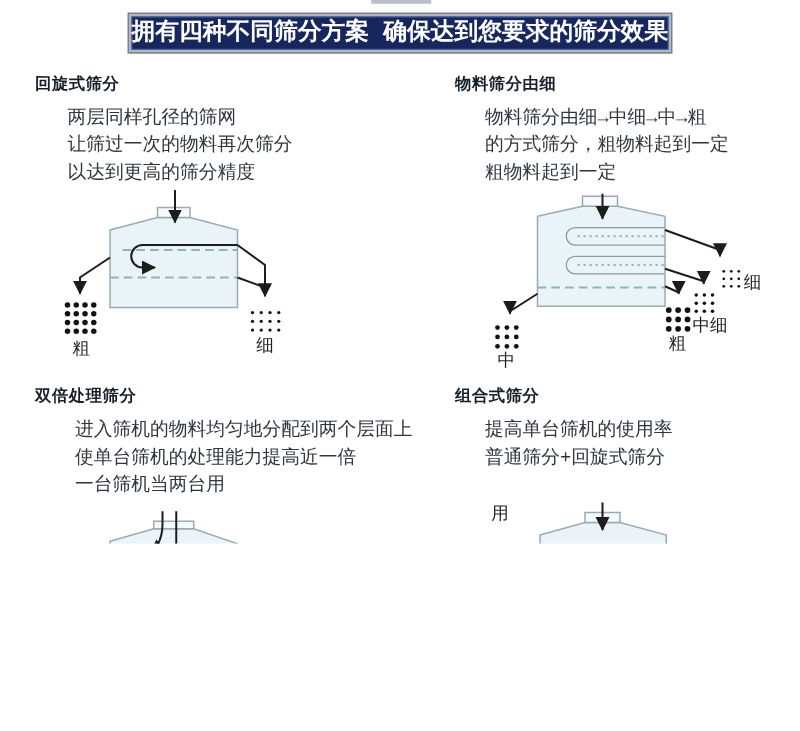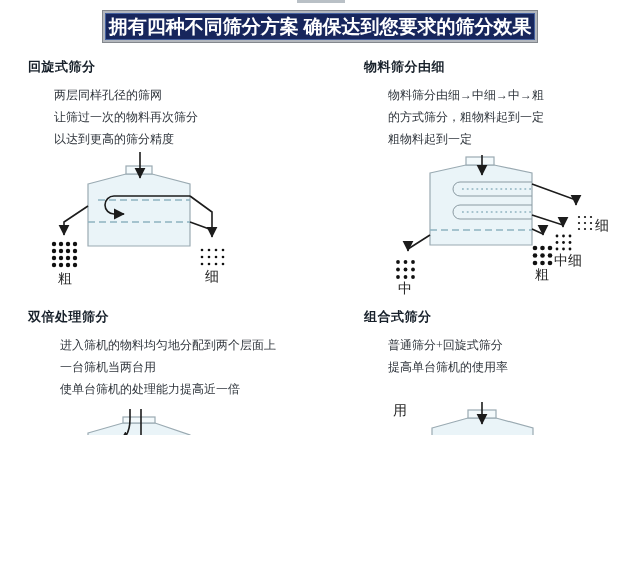--- a/index.html
+++ b/index.html
@@ -1,24 +1,24 @@
 <!DOCTYPE html>
 <html><head>
 <meta charset="utf-8">
 <style>
   html,body{margin:0;padding:0;background:#fff;}
   .frame{position:relative;width:640px;height:435px;background:#ffffff;overflow:hidden;
-         font-family:Liberation Serif, serif;}
+         font-family:Liberation Mono, monospace;}
   .notch{position:absolute;left:297px;top:0;width:48px;height:3px;background:#b9c0c6;}
   .title-bar{position:absolute;left:103px;top:11px;width:434px;height:31px;box-sizing:border-box;
              background:#17265c;color:#ffffff;font-weight:bold;font-size:19px;line-height:27px;
              text-align:center;border:2px solid #b3b7bd;
              box-shadow:0 0 0 1px #83878d, inset 0 0 0 1px #44609f;white-space:nowrap;}
   .h{position:absolute;font-size:13px;font-weight:bold;color:#17202a;letter-spacing:.5px;white-space:nowrap;}
-  .p{position:absolute;font-size:12px;color:#2f353c;line-height:22px;white-space:nowrap;}
+  .p{position:absolute;font-size:15px;color:#2f353c;line-height:22px;white-space:nowrap;}
   svg.diag{position:absolute;overflow:visible;}
   .body-shape{fill:#eaf4f8;stroke:#9aaab2;stroke-width:1.2;}
   .inlet{fill:#f4fafc;stroke:#9aaab2;stroke-width:1.2;}
   .dash{stroke:#8fb3c0;stroke-width:1.6;fill:none;stroke-dasharray:7 4;}
   .dot-line{stroke:#8fb3c0;stroke-width:1.5;fill:none;stroke-dasharray:1.8 3;}
   .flow{stroke:#1c1c1c;stroke-width:1.6;fill:none;}
   .thin{stroke:#8a9aa2;stroke-width:1;fill:none;}
   .dots{fill:#111111;}
   .lbl{font-size:14px;fill:#1e1e1e;text-anchor:middle;}
   .lbl.start{text-anchor:start;}
@@ -159,22 +159,22 @@
       </g>
     <text class="lbl start" x="215" y="75">细</text>
     <text class="lbl" x="188" y="110">中细</text>
     <text class="lbl" x="162" y="124">粗</text>
     <text class="lbl" x="25" y="138">中</text>
   </svg>
 
   <div class="h" style="left:28px;top:308px">双倍处理筛分</div>
   <div class="p" style="left:60px;top:334px">
     <div>进入筛机的物料均匀地分配到两个层面上</div>
+    <div>使单台筛机的处理能力提高近一倍</div>
     <div>一台筛机当两台用</div>
-    <div>使单台筛机的处理能力提高近一倍</div>
   </div>
   <svg class="diag" style="left:40px;top:405px" width="250" height="158">
     <polygon class="body-shape" points="48,28 83,18 115,18 150,30 150,92 48,92"></polygon>
     <rect class="inlet" x="83" y="12" width="32" height="6"></rect>
     <path class="dash" d="M56,48 H150"></path>
     <path class="thin" d="M48,61 H150"></path>
     <path class="dash" d="M48,77 H150"></path>
     <rect class="inlet" x="88" y="39" width="24" height="31"></rect>
     <path class="flow" d="M90,4 V14 Q90,30 80,37" marker-end="url(#arr)"></path>
     <path class="flow" d="M101,4 V71" marker-end="url(#arr)"></path>
@@ -206,22 +206,22 @@
         <circle cx="0" cy="20.4" r="2.3"></circle>
         <circle cx="6.8" cy="20.4" r="2.3"></circle>
         <circle cx="13.6" cy="20.4" r="2.3"></circle>
       </g>
     <text class="lbl" x="24" y="136">细</text>
     <text class="lbl" x="171" y="134">粗</text>
   </svg>
 
   <div class="h" style="left:364px;top:308px">组合式筛分</div>
   <div class="p" style="left:388px;top:334px">
+    <div>提高单台筛机的使用率</div>
     <div>普通筛分+回旋式筛分</div>
-    <div>提高单台筛机的使用率</div>
   </div>
   <svg class="diag" style="left:385px;top:398px" width="255" height="162">
     <text class="lbl start" x="8" y="17">用</text>
     <polygon class="body-shape" points="47,30 83,20 111,20 148,30 148,104 47,104"></polygon>
     <rect class="inlet" x="83" y="12" width="28" height="8"></rect>
     <path class="dash" d="M47,47 H148"></path>
     <path class="dot-line" d="M78,61 H148"></path>
     <path class="thin" d="M68,69 H148"></path>
     <path class="dot-line" d="M52,82 H148"></path>
     <path class="flow" d="M97,4 V26" marker-end="url(#arr)"></path>

